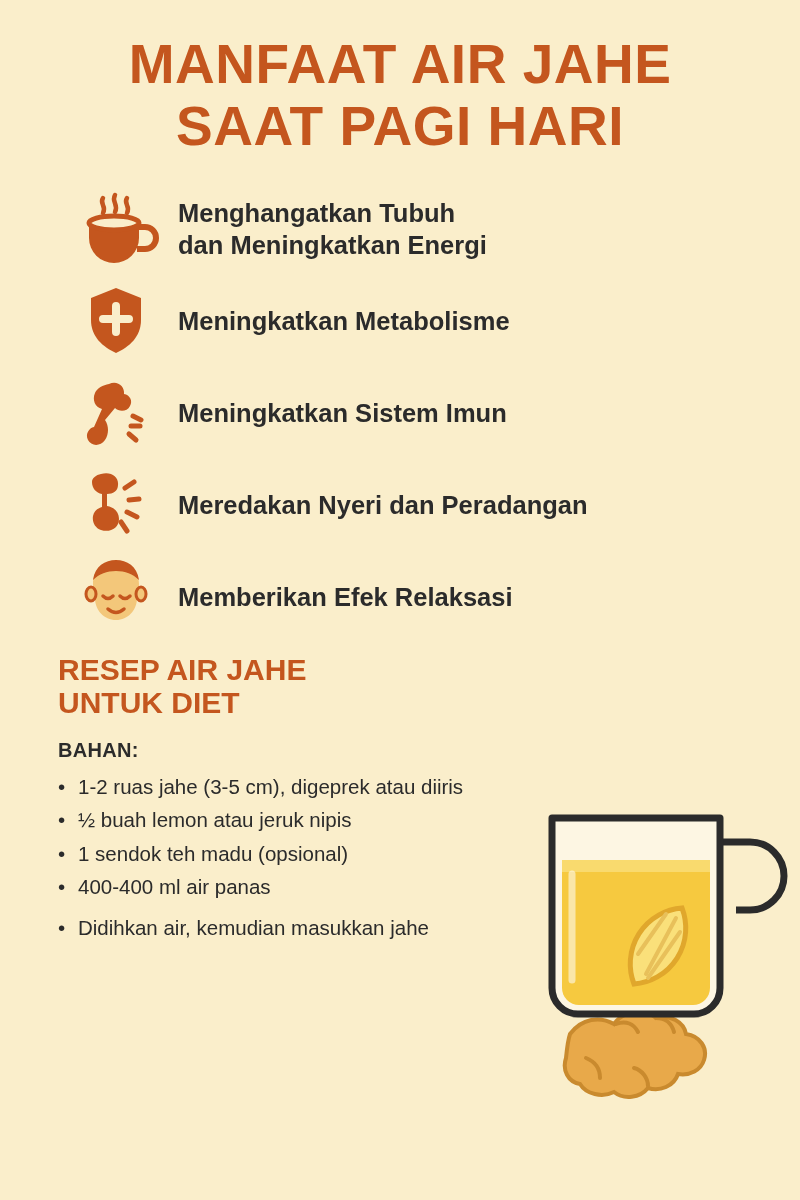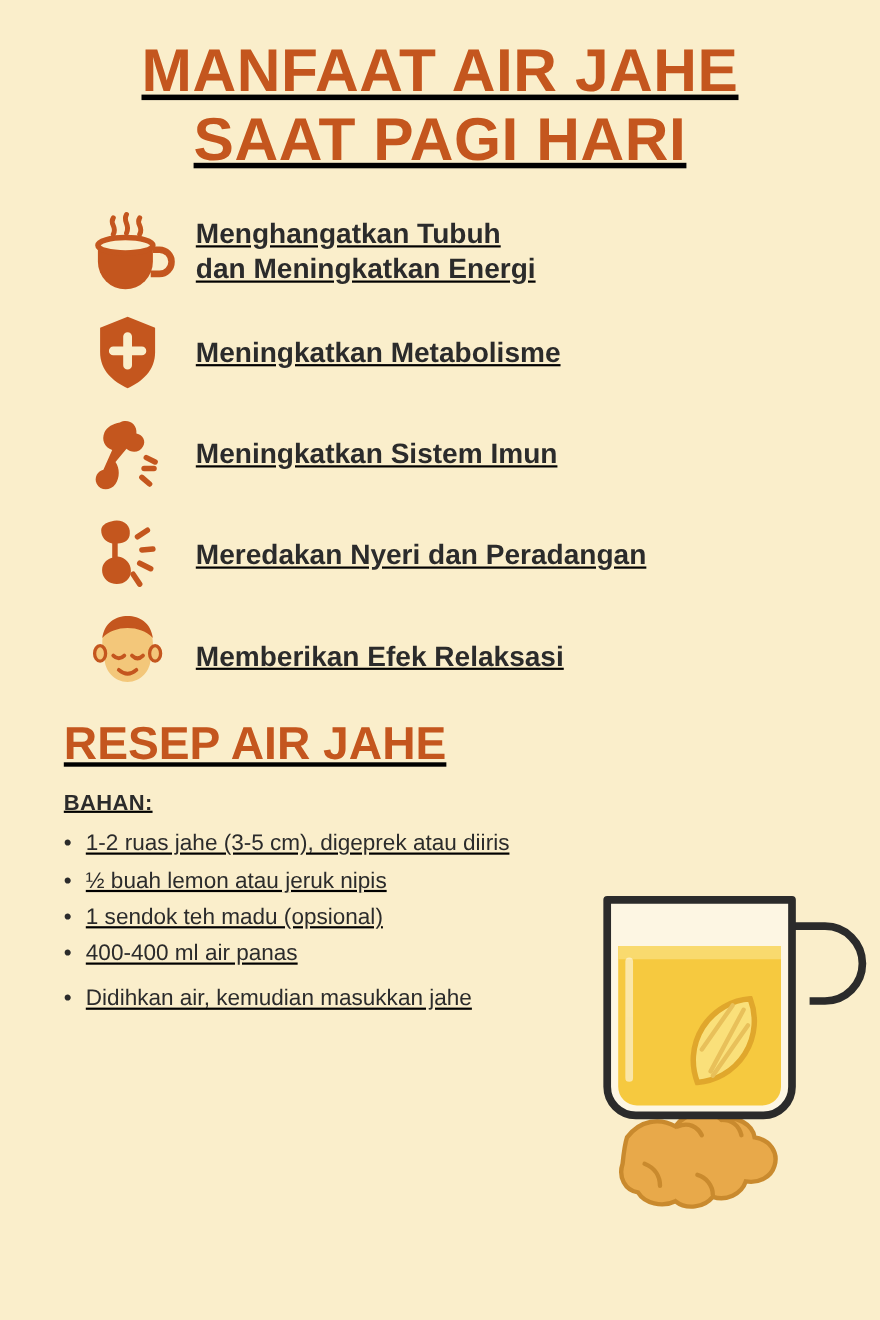--- a/index.html
+++ b/index.html
@@ -14,21 +14,20 @@
     overflow: hidden;
     position: relative;
   }
 
   .poster {
     position: relative;
     width: 800px;
     height: 1200px;
     background: #FAEECB;
     overflow: hidden;
-    text-decoration: underline;
   }
 
   
   .title-block {
     padding: 34px 40px 0 40px;
     text-align: center;
   }
   .title-line {
     font-size: 55px;
     font-weight: bold;
@@ -67,21 +66,21 @@
 
   
   .recipe {
     margin-top: 10px;
     padding-left: 58px;
     padding-right: 20px;
     position: relative;
     z-index: 3;
   }
   .recipe-title {
-    font-size: 42px;
+    font-size: 30px;
     font-weight: bold;
     color: #C4561E;
     line-height: 1.1;
     text-transform: uppercase;
   }
   .section-head {
     margin-top: 20px;
     font-size: 20px;
     font-weight: bold;
     color: #2B2B2B;
@@ -240,20 +239,21 @@
             <path d="M260 150 l-32 46"></path>
           </g>
         </g>
         <path d="M152 92 v106" stroke="#FFFFFF" stroke-width="7" stroke-linecap="round" opacity="0.55"></path>
       </g>
     </svg>
   </div>
 
   <div class="recipe">
     <div class="recipe-title">RESEP AIR JAHE</div>
+    <div class="recipe-title">UNTUK DIET</div>
 
     <div class="section-head">BAHAN:</div>
     <ul class="bullets">
       <li>1-2 ruas jahe (3-5 cm), digeprek atau diiris</li>
       <li>½ buah lemon atau jeruk nipis</li>
       <li>1 sendok teh madu (opsional)</li>
       <li>400-400 ml air panas</li>
     </ul>
 
     <ul class="bullets">

